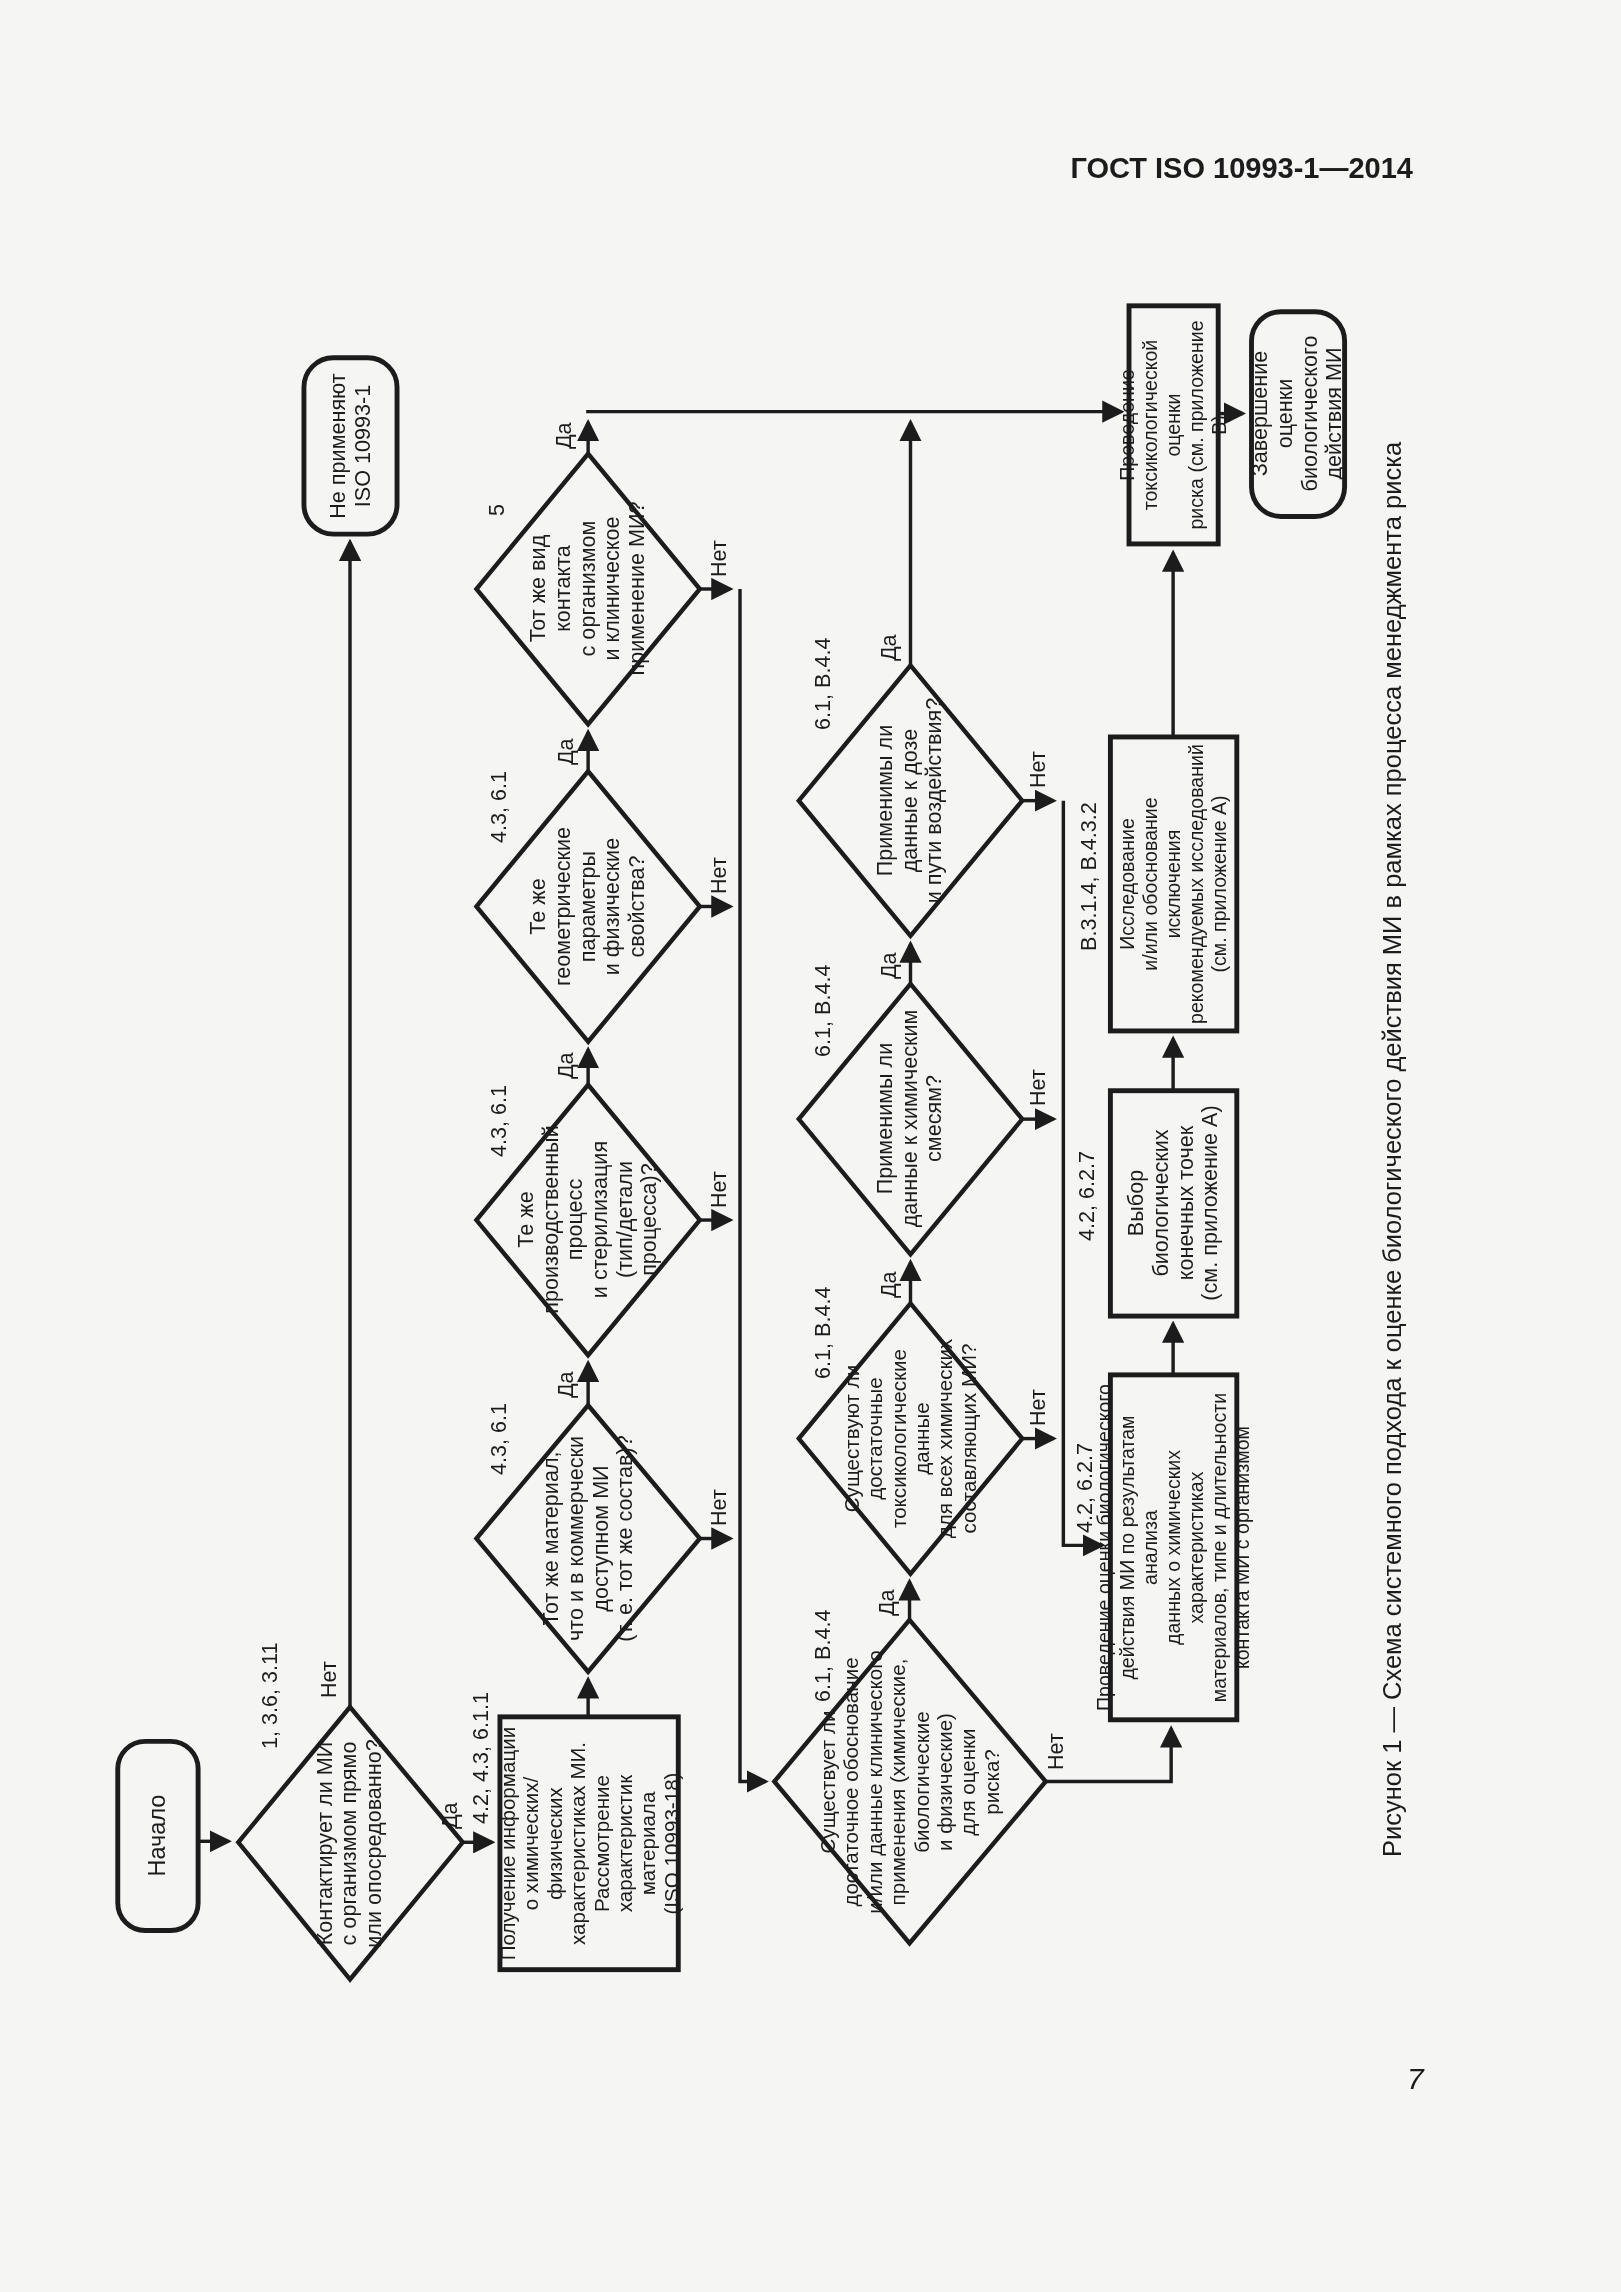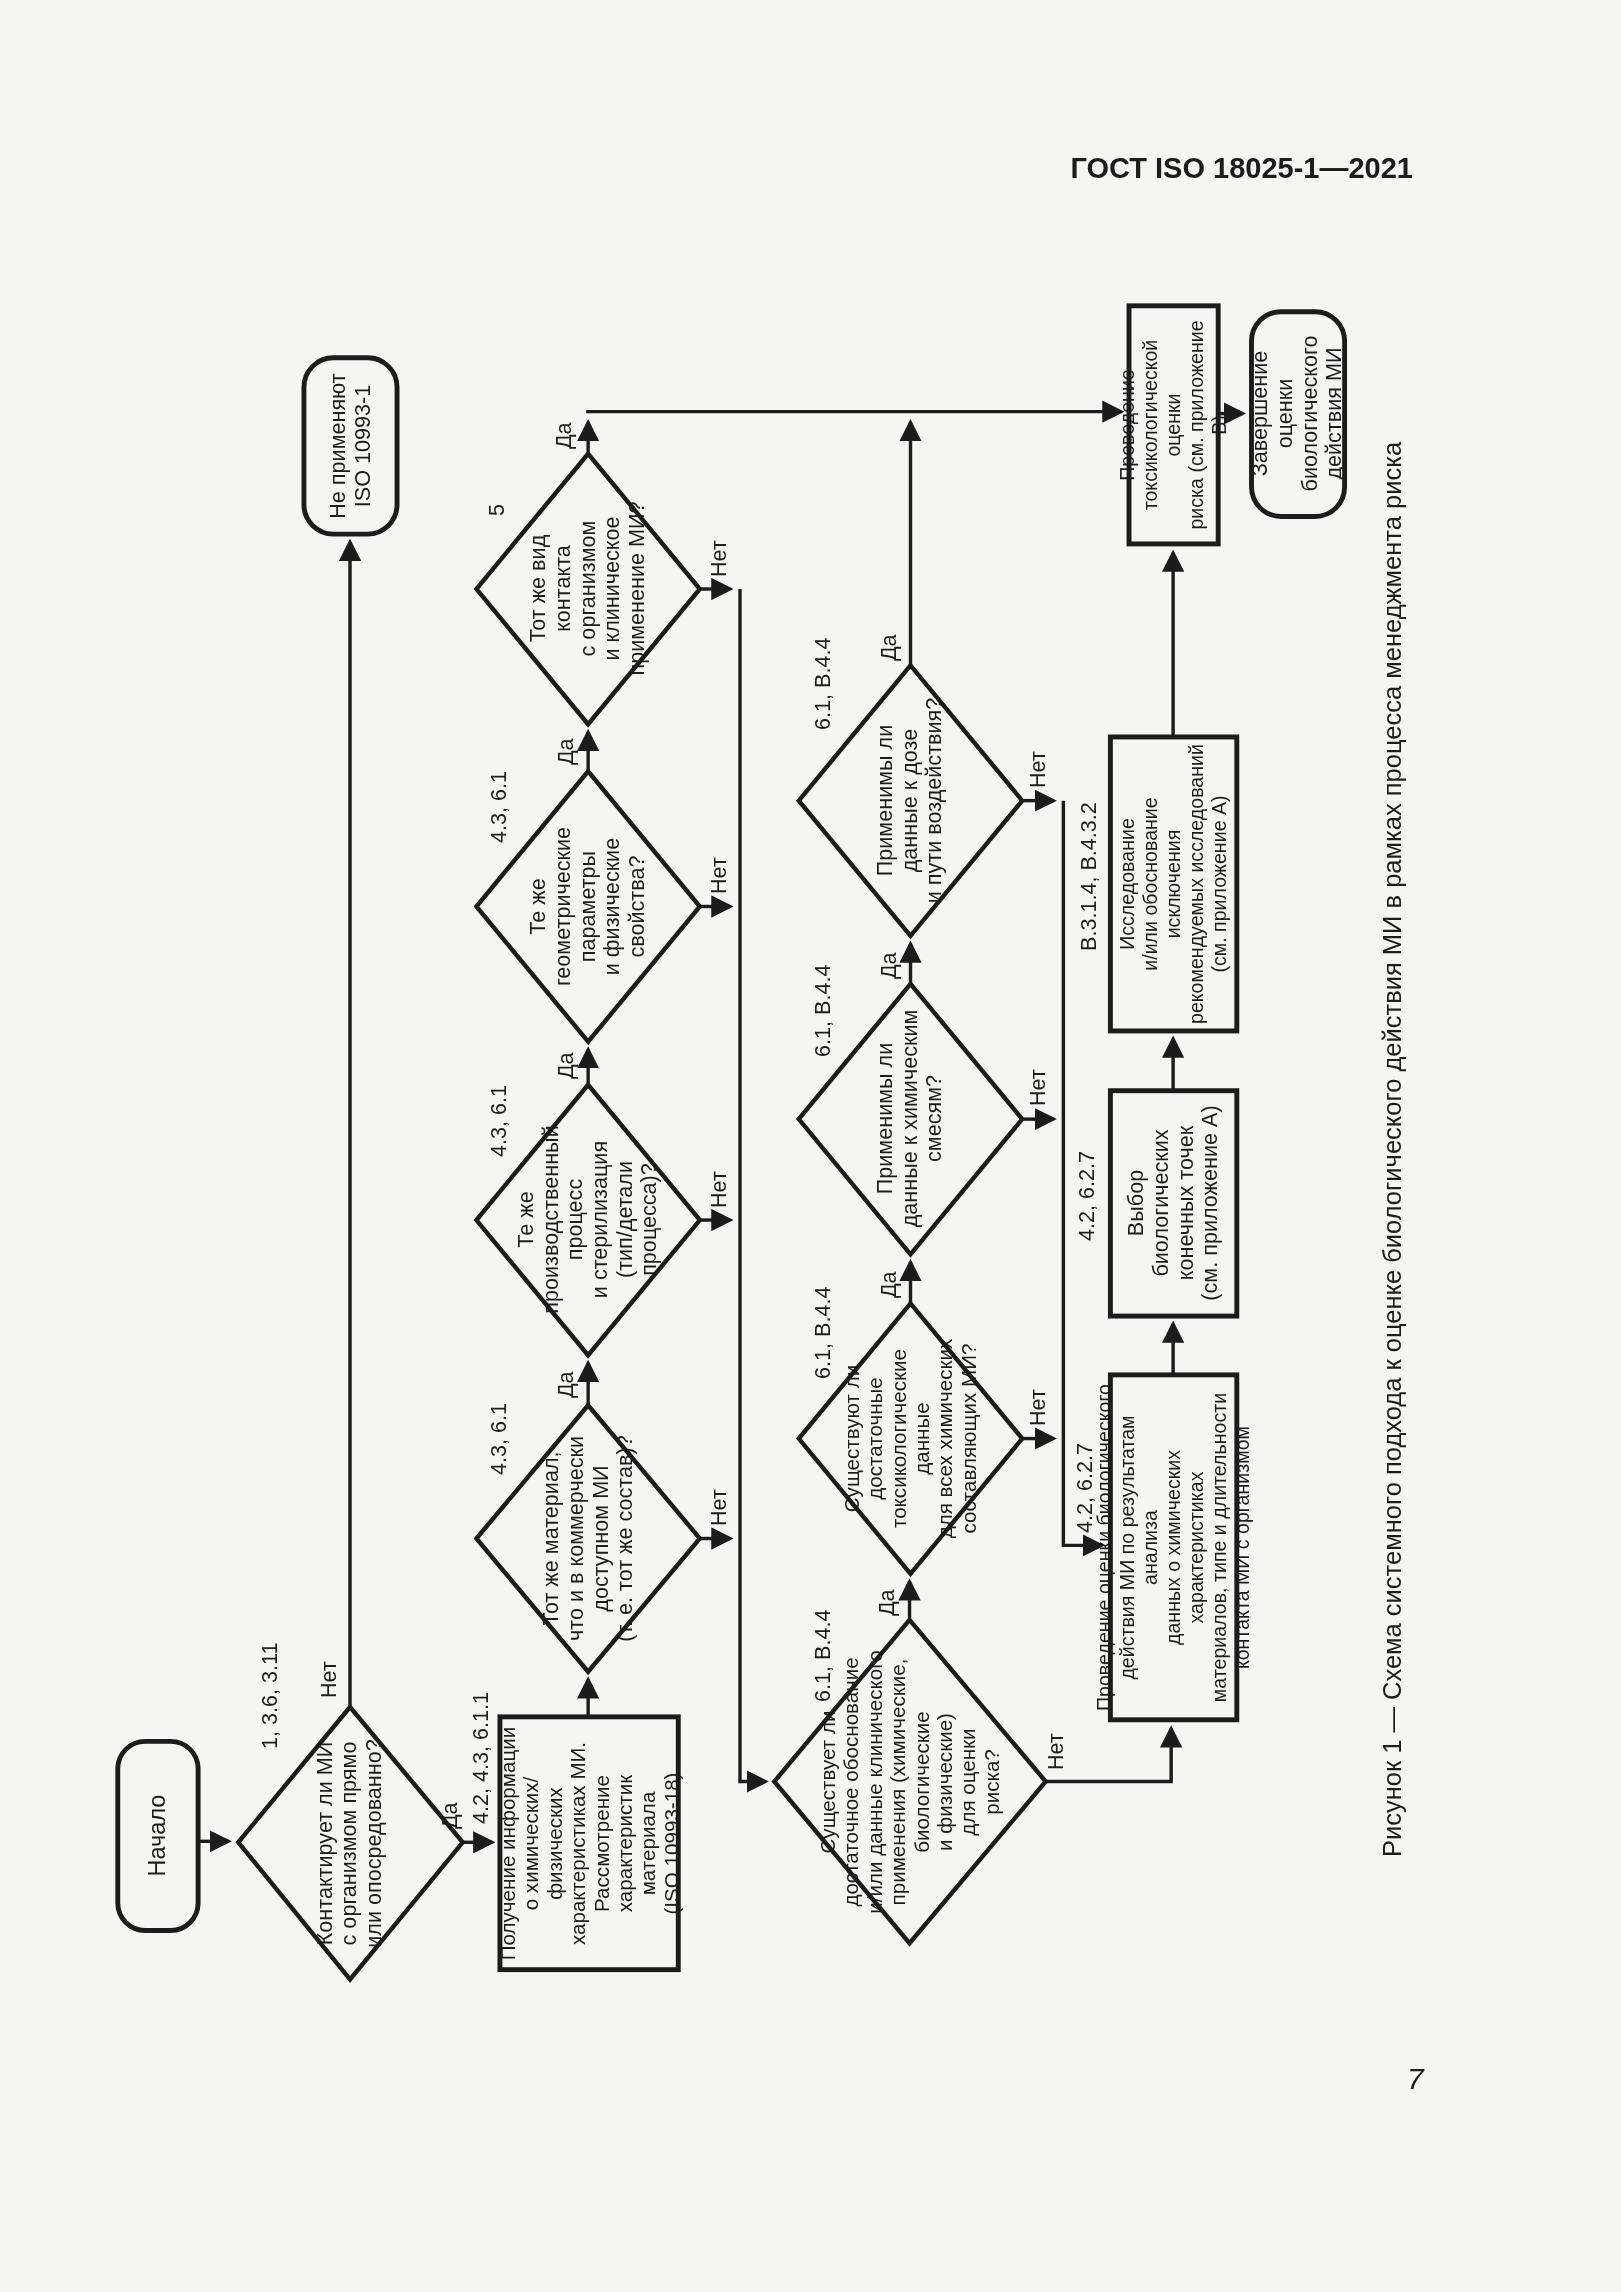--- a/index.html
+++ b/index.html
@@ -19,21 +19,21 @@
   .bg{font-size:23.5px;}
   .lbl{position:absolute;white-space:nowrap;font-size:21.6px;}
   .cap{position:absolute;left:0;top:1280px;width:1803px;text-align:center;font-size:25.5px;}
   .shape{fill:#f5f5f4;stroke:#1c1c1c;}
 </style>
 </head>
 <body>
 
 <div class="page">
 
-  <div class="hdr">ГОСТ ISO 18025-1—2021</div>
+  <div class="hdr">ГОСТ ISO 10993-1—2014</div>
 
   <div class="flow">
 
     <svg width="1803" height="1333" viewBox="0 0 1840 1360">
       <defs>
         <marker id="arr" viewBox="0 0 10 10" refX="8.5" refY="5" markerWidth="6.5" markerHeight="6.5" orient="auto" markerUnits="strokeWidth">
           <path d="M0,0 L10,5 L0,10 z" fill="#1c1c1c"></path>
         </marker>
       </defs>
 

